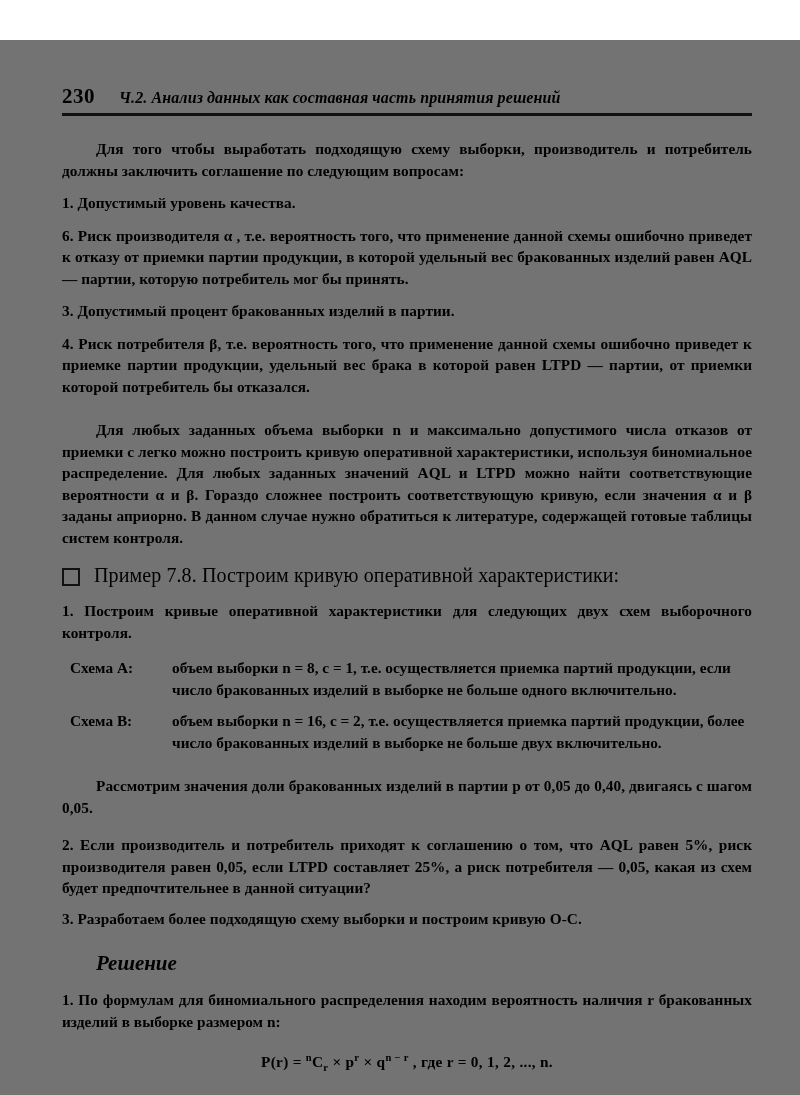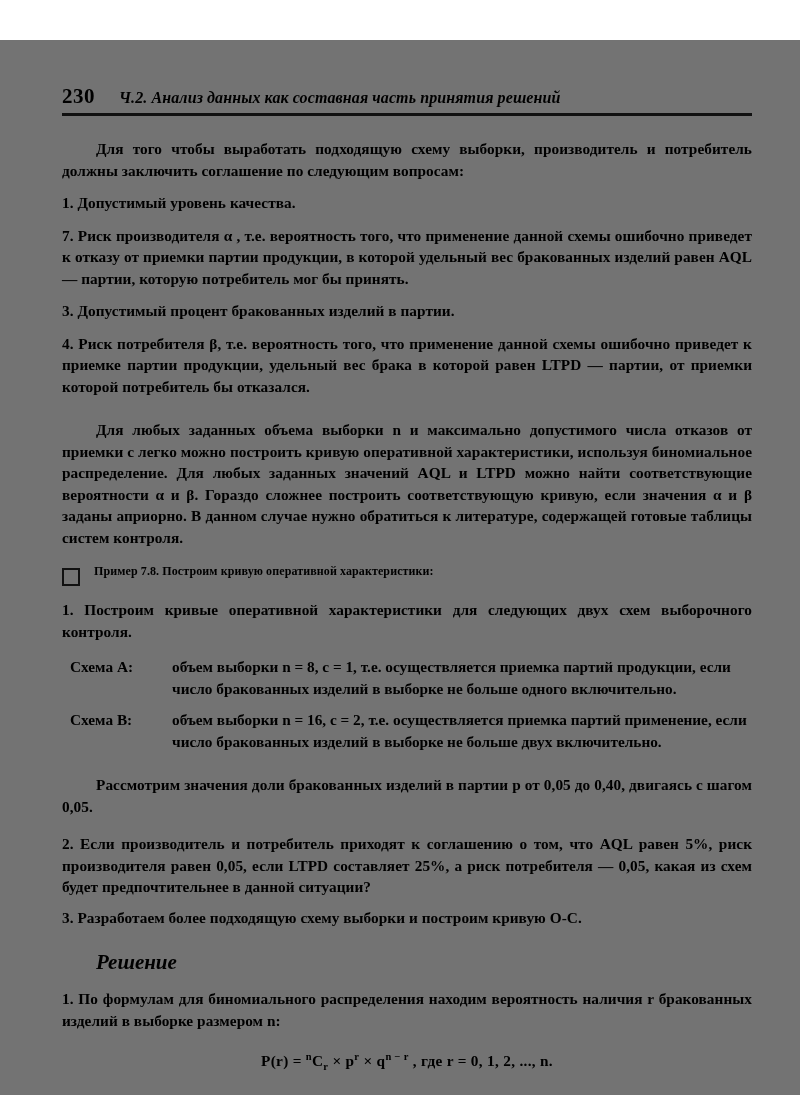--- a/index.html
+++ b/index.html
@@ -82,22 +82,22 @@
   }
   .example-box {
     width: 14px;
     height: 14px;
     border: 2px solid #111;
     margin-right: 14px;
     margin-top: 4px;
     flex: 0 0 auto;
   }
   .example-text {
-    font-size: 12px;
-    font-weight: bold;
+    font-size: 20px;
+    font-weight: normal;
     letter-spacing: 0.1px;
   }
   
   .schemes {
     margin: 14px 0 0 0;
     width: 690px;
     border-collapse: collapse;
   }
   .schemes td {
     vertical-align: top;
@@ -147,21 +147,21 @@
     <div class="header-row">
       <span class="page-number">230</span>
       <span class="running-title">Ч.2. Анализ данных как составная часть принятия решений</span>
     </div>
     <div class="header-rule"></div>
 
     <p class="para indent">Для того  чтобы выработать подходящую схему выборки, производитель и потребитель должны заключить соглашение по следующим вопросам:</p>
 
     <p class="para">1. Допустимый уровень качества.</p>
 
-    <p class="para">7. Риск производителя α , т.е. вероятность того, что применение данной схемы ошибочно приведет к отказу от приемки партии продукции, в которой удельный вес бракованных изделий равен AQL — партии, которую потребитель мог бы принять.</p>
+    <p class="para">6. Риск производителя α , т.е. вероятность того, что применение данной схемы ошибочно приведет к отказу от приемки партии продукции, в которой удельный вес бракованных изделий равен AQL — партии, которую потребитель мог бы принять.</p>
 
     <p class="para">3. Допустимый процент бракованных изделий в партии.</p>
 
     <p class="para gap-lg">4. Риск потребителя β, т.е. вероятность того, что применение данной схемы ошибочно приведет к приемке партии продукции, удельный вес брака в которой равен LTPD — партии, от приемки которой потребитель бы отказался.</p>
 
     <p class="para gap-md indent">Для любых заданных объема выборки n и максимально допустимого числа отказов от приемки с легко можно построить кривую оперативной характеристики, используя биномиальное распределение. Для любых заданных значений AQL и LTPD можно найти соответствующие вероятности α и β. Гораздо сложнее построить соответствующую кривую, если значения α и β заданы априорно. В данном случае нужно обратиться к литературе, содержащей готовые таблицы систем контроля.</p>
 
     <div class="example-line">
       <span class="example-box"></span>
       <span class="example-text">Пример 7.8. Построим кривую оперативной характеристики:</span>
@@ -170,21 +170,21 @@
     <p class="para gap-sm">1. Построим кривые оперативной характеристики для следующих двух схем выборочного контроля.</p>
 
     <table class="schemes">
       <tbody>
           <tr>
         <td class="label">Схема A:</td>
         <td class="desc">объем выборки n = 8, с = 1, т.е. осуществляется приемка партий продукции, если число бракованных изделий в выборке не больше одного включительно.</td>
       </tr>
       <tr>
         <td class="label">Схема B:</td>
-        <td class="desc">объем выборки n = 16, с = 2, т.е. осуществляется приемка партий применение, если число бракованных изделий в выборке не больше двух включительно.</td>
+        <td class="desc">объем выборки n = 16, с = 2, т.е. осуществляется приемка партий продукции, более число бракованных изделий в выборке не больше двух включительно.</td>
       </tr>
     </tbody>
       </table>
 
     <p class="para gap-md indent" style="margin-top:12px;">Рассмотрим значения доли бракованных изделий в партии p от 0,05 до 0,40, двигаясь с шагом 0,05.</p>
 
     <p class="para gap-sm">2. Если производитель и потребитель приходят к соглашению о том, что AQL равен 5%, риск производителя равен 0,05, если LTPD составляет 25%, а риск потребителя — 0,05, какая из схем будет предпочтительнее в данной ситуации?</p>
 
     <p class="para">3. Разработаем более подходящую схему выборки и построим кривую О-С.</p>
 

